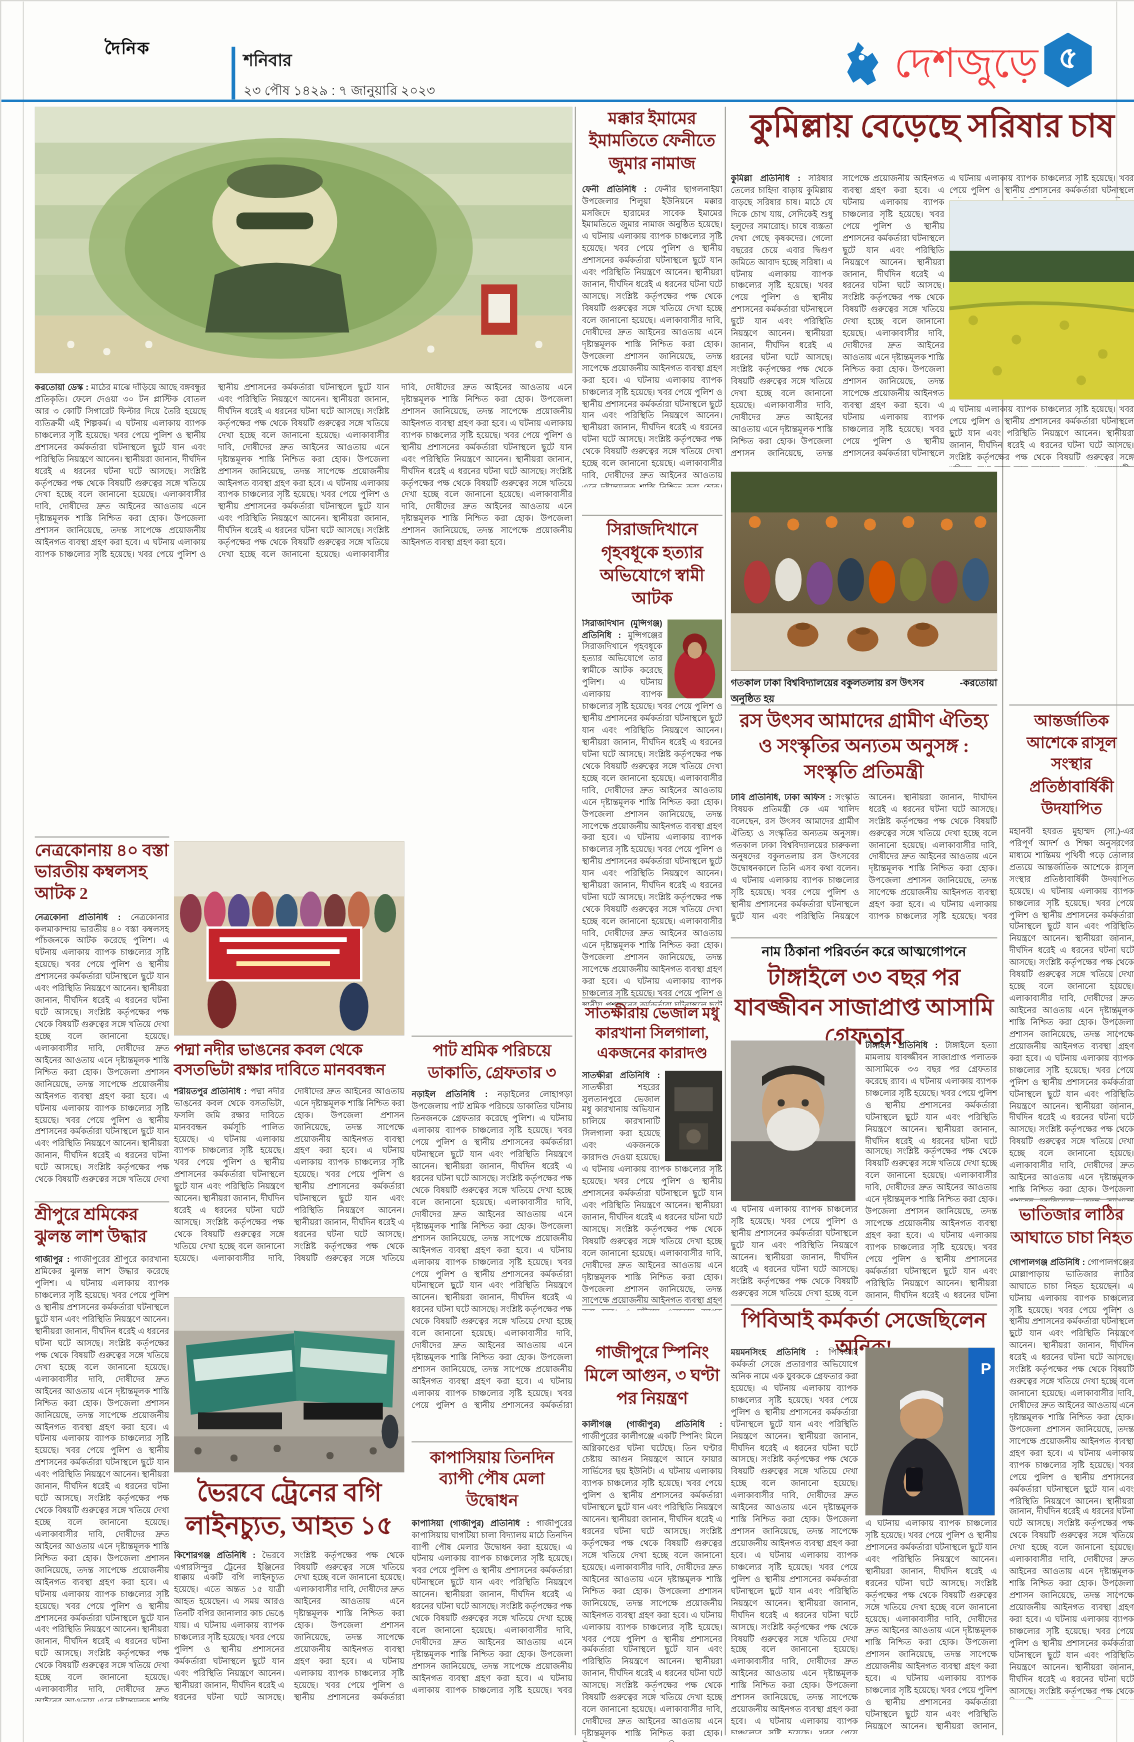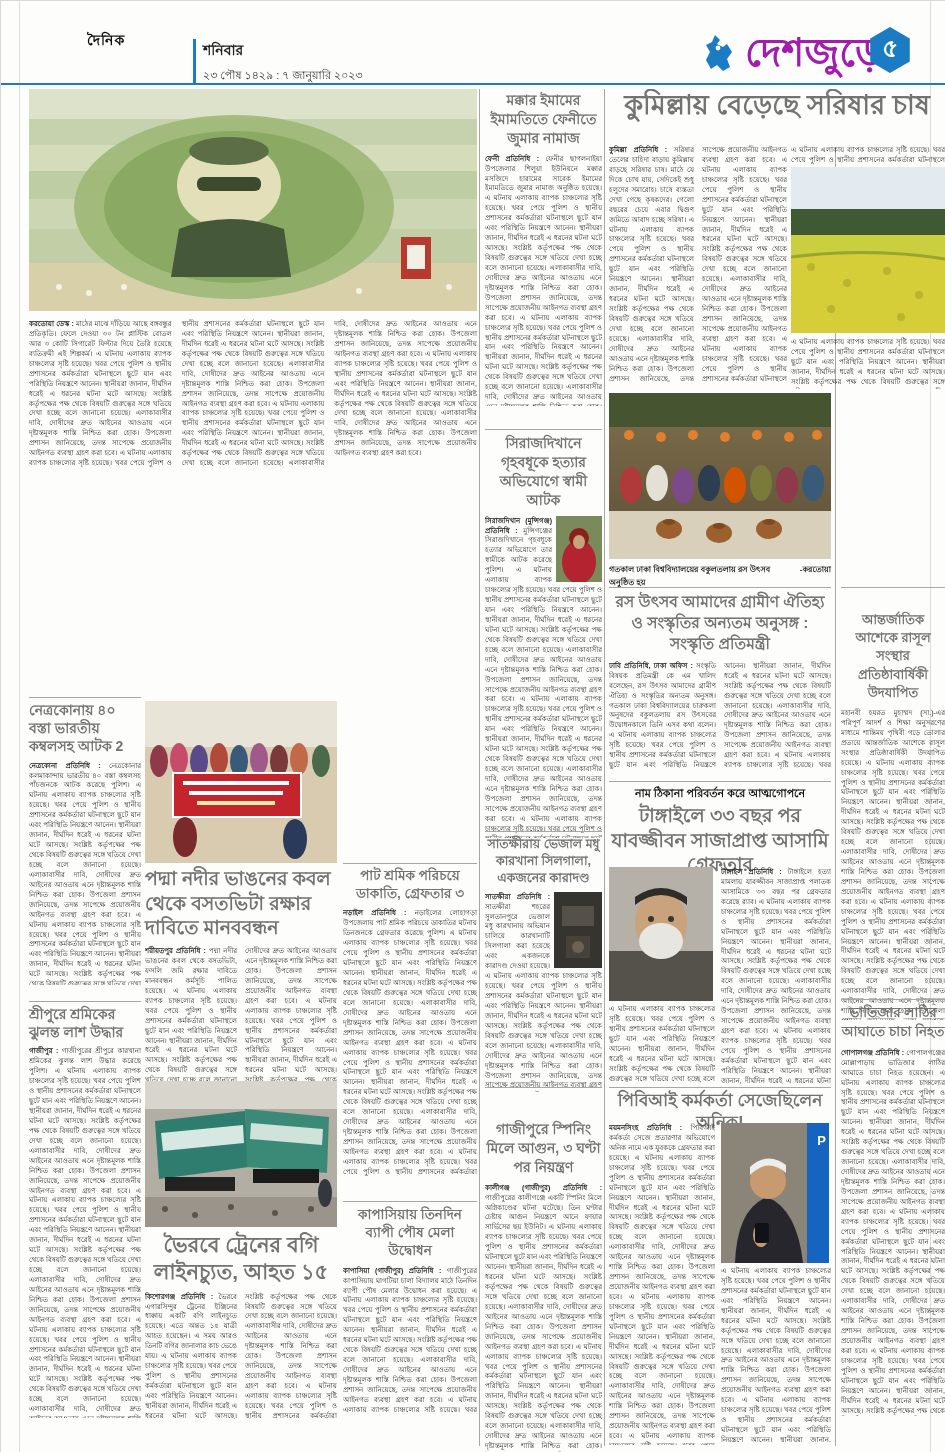--- a/index.html
+++ b/index.html
@@ -7,25 +7,25 @@
         font-family:"Liberation Sans",sans-serif;overflow:hidden;border:1px solid #d8d8d4;}
   .abs{position:absolute;}
   .edge{position:absolute;top:0;bottom:0;width:1px;background:#dcdcd8;}
   .vrule{position:absolute;width:1px;background:#a8a8a2;}
   .hrule{position:absolute;height:1px;background:#a8a8a2;}
   .accentbar{background:#1b7cc4;}
   .brand-top{font-size:14px;font-weight:bold;color:#0d0d0d;letter-spacing:1px;margin-left:58px;}
   .brand-main{font-size:37px;font-weight:900;color:#0d0d0d;letter-spacing:1px;line-height:1.0;}
   .daydate-day{font-size:14px;font-weight:bold;color:#222;}
   .daydate-date{font-size:11px;color:#333;margin-top:4px;}
-  .section-name{font-size:39px;font-weight:700;color:#a21caf;line-height:44px;}
+  .section-name{font-size:34px;font-weight:400;color:#ef4444;line-height:44px;}
   .page-hex{width:46px;height:46px;background:#1b7cc4;color:#fff;display:flex;align-items:center;justify-content:center;
             font-size:25px;font-weight:bold;
             clip-path:polygon(50% 0%,93% 25%,93% 75%,50% 100%,7% 75%,7% 25%);}
-  .headline{font-weight:bold;color:#737373;margin:0;font-family:Liberation Sans, sans-serif;}
+  .headline{font-weight:bold;color:#7f1d1d;margin:0;font-family:Liberation Serif, serif;}
   .hl-c{text-align:center;}
   .kicker{font-size:11px;font-weight:bold;text-align:center;color:#111;margin:0;}
   .body-text{font-size:7px;line-height:1.42;text-align:justify;color:#1f1f1f;margin:0;overflow:hidden;
              word-break:break-word;}
   .dateline{font-weight:bold;}
   .cols2{column-count:2;column-gap:8px;}
   .cols3{column-count:3;column-gap:10px;}
   .photo{overflow:hidden;background:#ccc;}
   .photo svg{display:block;}
   .inset{float:right;margin:0 0 3px 4px;overflow:hidden;}
@@ -138,21 +138,21 @@
       </g>
       <rect x="28" y="72" width="128" height="44" fill="#c4242b" stroke="#ffffff" stroke-width="2"></rect>
       <rect x="38" y="80" width="106" height="4" fill="#ffffff"></rect>
       <rect x="44" y="90" width="94" height="4" fill="#ffffff"></rect>
       <rect x="52" y="100" width="78" height="4" fill="#ffe9a8"></rect>
       <ellipse cx="40" cy="136" rx="12" ry="20" fill="#7a2a2a"></ellipse>
       <ellipse cx="150" cy="138" rx="12" ry="20" fill="#2a3a5a"></ellipse>
     </svg>
   </div>
   <section class="abs" style="left:144px;top:866px;width:192px;">
-    <h2 class="headline" style="font-size:19px;line-height:1.3;">পদ্মা নদীর ভাঙনের কবল থেকে বসতভিটা রক্ষার দাবিতে মানববন্ধন</h2>
+    <h2 class="headline" style="font-size:13px;line-height:1.3;">পদ্মা নদীর ভাঙনের কবল থেকে বসতভিটা রক্ষার দাবিতে মানববন্ধন</h2>
     <p class="body-text cols2" style="height:152px;margin-top:5px;">
       <span class="dateline">শরীয়তপুর প্রতিনিধি :</span>
       <span>পদ্মা নদীর ভাঙনের কবল থেকে বসতভিটা, ফসলি জমি রক্ষার দাবিতে মানববন্ধন কর্মসূচি পালিত হয়েছে। </span>
       <span>এ ঘটনায় এলাকায় ব্যাপক চাঞ্চল্যের সৃষ্টি হয়েছে। খবর পেয়ে পুলিশ ও স্থানীয় প্রশাসনের কর্মকর্তারা ঘটনাস্থলে ছুটে যান এবং পরিস্থিতি নিয়ন্ত্রণে আনেন। স্থানীয়রা জানান, দীর্ঘদিন ধরেই এ ধরনের ঘটনা ঘটে আসছে। সংশ্লিষ্ট কর্তৃপক্ষের পক্ষ থেকে বিষয়টি গুরুত্বের সঙ্গে খতিয়ে দেখা হচ্ছে বলে জানানো হয়েছে। এলাকাবাসীর দাবি, দোষীদের দ্রুত আইনের আওতায় এনে দৃষ্টান্তমূলক শাস্তি নিশ্চিত করা হোক। উপজেলা প্রশাসন জানিয়েছে, তদন্ত সাপেক্ষে প্রয়োজনীয় আইনগত ব্যবস্থা গ্রহণ করা হবে। এ ঘটনায় এলাকায় ব্যাপক চাঞ্চল্যের সৃষ্টি হয়েছে। খবর পেয়ে পুলিশ ও স্থানীয় প্রশাসনের কর্মকর্তারা ঘটনাস্থলে ছুটে যান এবং পরিস্থিতি নিয়ন্ত্রণে আনেন। স্থানীয়রা জানান, দীর্ঘদিন ধরেই এ ধরনের ঘটনা ঘটে আসছে। সংশ্লিষ্ট কর্তৃপক্ষের পক্ষ থেকে বিষয়টি গুরুত্বের সঙ্গে খতিয়ে দেখা হচ্ছে বলে জানানো হয়েছে। এলাকাবাসীর দাবি, দোষীদের দ্রুত আইনের আওতায় এনে দৃষ্টান্তমূলক শাস্তি নিশ্চিত করা হোক। উপজেলা প্রশাসন জানিয়েছে, তদন্ত সাপেক্ষে প্রয়োজনীয় আইনগত ব্যবস্থা গ্রহণ করা হবে। </span>
     </p>
   </section>
   <div class="abs photo" style="left:144px;top:1080px;width:192px;height:146px;">
     <svg width="192" height="146" viewBox="0 0 192 146">
       <rect width="192" height="146" fill="#b3aea3"></rect>
       <rect width="192" height="28" fill="#d8d5cd"></rect>
@@ -396,21 +396,21 @@
         </svg>
         <span style="position:absolute;right:3px;top:10px;color:#fff;font-weight:bold;font-size:13px;">P</span>
       </div>
       <p class="body-text" style="height:176px;margin-top:3px;">
         <span>এ ঘটনায় এলাকায় ব্যাপক চাঞ্চল্যের সৃষ্টি হয়েছে। খবর পেয়ে পুলিশ ও স্থানীয় প্রশাসনের কর্মকর্তারা ঘটনাস্থলে ছুটে যান এবং পরিস্থিতি নিয়ন্ত্রণে আনেন। স্থানীয়রা জানান, দীর্ঘদিন ধরেই এ ধরনের ঘটনা ঘটে আসছে। সংশ্লিষ্ট কর্তৃপক্ষের পক্ষ থেকে বিষয়টি গুরুত্বের সঙ্গে খতিয়ে দেখা হচ্ছে বলে জানানো হয়েছে। এলাকাবাসীর দাবি, দোষীদের দ্রুত আইনের আওতায় এনে দৃষ্টান্তমূলক শাস্তি নিশ্চিত করা হোক। উপজেলা প্রশাসন জানিয়েছে, তদন্ত সাপেক্ষে প্রয়োজনীয় আইনগত ব্যবস্থা গ্রহণ করা হবে। এ ঘটনায় এলাকায় ব্যাপক চাঞ্চল্যের সৃষ্টি হয়েছে। খবর পেয়ে পুলিশ ও স্থানীয় প্রশাসনের কর্মকর্তারা ঘটনাস্থলে ছুটে যান এবং পরিস্থিতি নিয়ন্ত্রণে আনেন। স্থানীয়রা জানান, দীর্ঘদিন ধরেই এ ধরনের ঘটনা ঘটে আসছে। সংশ্লিষ্ট কর্তৃপক্ষের পক্ষ থেকে বিষয়টি গুরুত্বের সঙ্গে খতিয়ে দেখা হচ্ছে বলে জানানো হয়েছে। এলাকাবাসীর দাবি, দোষীদের দ্রুত আইনের আওতায় এনে দৃষ্টান্তমূলক শাস্তি নিশ্চিত করা হোক। উপজেলা প্রশাসন জানিয়েছে, তদন্ত সাপেক্ষে প্রয়োজনীয় আইনগত ব্যবস্থা গ্রহণ করা হবে। </span>
       </p>
     </div>
   </div>
 
   <div class="hrule" style="left:840px;top:586px;width:104px;"></div>
-  <section class="abs" style="left:840px;top:591px;width:104px;margin-top:19px;">
+  <section class="abs" style="left:840px;top:591px;width:104px;">
     <h2 class="headline hl-c" style="font-size:13px;line-height:1.4;">আন্তর্জাতিক আশেকে রাসূল সংস্থার প্রতিষ্ঠাবার্ষিকী উদযাপিত</h2>
     <p class="body-text" style="height:312px;margin-top:6px;">
       <span>মহানবী হযরত মুহাম্মদ (সা.)-এর পরিপূর্ণ আদর্শ ও শিক্ষা অনুসরণের মাধ্যমে শান্তিময় পৃথিবী গড়ে তোলার প্রত্যয়ে আন্তর্জাতিক আশেকে রাসূল সংস্থার প্রতিষ্ঠাবার্ষিকী উদযাপিত হয়েছে। </span>
       <span>এ ঘটনায় এলাকায় ব্যাপক চাঞ্চল্যের সৃষ্টি হয়েছে। খবর পেয়ে পুলিশ ও স্থানীয় প্রশাসনের কর্মকর্তারা ঘটনাস্থলে ছুটে যান এবং পরিস্থিতি নিয়ন্ত্রণে আনেন। স্থানীয়রা জানান, দীর্ঘদিন ধরেই এ ধরনের ঘটনা ঘটে আসছে। সংশ্লিষ্ট কর্তৃপক্ষের পক্ষ থেকে বিষয়টি গুরুত্বের সঙ্গে খতিয়ে দেখা হচ্ছে বলে জানানো হয়েছে। এলাকাবাসীর দাবি, দোষীদের দ্রুত আইনের আওতায় এনে দৃষ্টান্তমূলক শাস্তি নিশ্চিত করা হোক। উপজেলা প্রশাসন জানিয়েছে, তদন্ত সাপেক্ষে প্রয়োজনীয় আইনগত ব্যবস্থা গ্রহণ করা হবে। এ ঘটনায় এলাকায় ব্যাপক চাঞ্চল্যের সৃষ্টি হয়েছে। খবর পেয়ে পুলিশ ও স্থানীয় প্রশাসনের কর্মকর্তারা ঘটনাস্থলে ছুটে যান এবং পরিস্থিতি নিয়ন্ত্রণে আনেন। স্থানীয়রা জানান, দীর্ঘদিন ধরেই এ ধরনের ঘটনা ঘটে আসছে। সংশ্লিষ্ট কর্তৃপক্ষের পক্ষ থেকে বিষয়টি গুরুত্বের সঙ্গে খতিয়ে দেখা হচ্ছে বলে জানানো হয়েছে। এলাকাবাসীর দাবি, দোষীদের দ্রুত আইনের আওতায় এনে দৃষ্টান্তমূলক শাস্তি নিশ্চিত করা হোক। উপজেলা প্রশাসন জানিয়েছে, তদন্ত সাপেক্ষে প্রয়োজনীয় আইনগত ব্যবস্থা গ্রহণ করা হবে। এ ঘটনায় এলাকায় ব্যাপক চাঞ্চল্যের সৃষ্টি হয়েছে। খবর পেয়ে পুলিশ ও স্থানীয় প্রশাসনের কর্মকর্তারা ঘটনাস্থলে ছুটে যান এবং পরিস্থিতি নিয়ন্ত্রণে আনেন। স্থানীয়রা জানান, দীর্ঘদিন ধরেই এ ধরনের ঘটনা ঘটে আসছে। সংশ্লিষ্ট কর্তৃপক্ষের পক্ষ থেকে বিষয়টি গুরুত্বের সঙ্গে খতিয়ে দেখা হচ্ছে বলে জানানো হয়েছে। এলাকাবাসীর দাবি, দোষীদের দ্রুত আইনের আওতায় এনে দৃষ্টান্তমূলক শাস্তি নিশ্চিত করা হোক। উপজেলা প্রশাসন জানিয়েছে, তদন্ত সাপেক্ষে প্রয়োজনীয় আইনগত ব্যবস্থা গ্রহণ করা হবে। </span>
     </p>
   </section>
   <div class="hrule" style="left:840px;top:998px;width:104px;"></div>
   <section class="abs" style="left:840px;top:1003px;width:104px;">
     <h2 class="headline hl-c" style="font-size:13.5px;line-height:1.4;">ভাতিজার লাঠির আঘাতে চাচা নিহত</h2>
     <p class="body-text" style="height:368px;margin-top:6px;">

